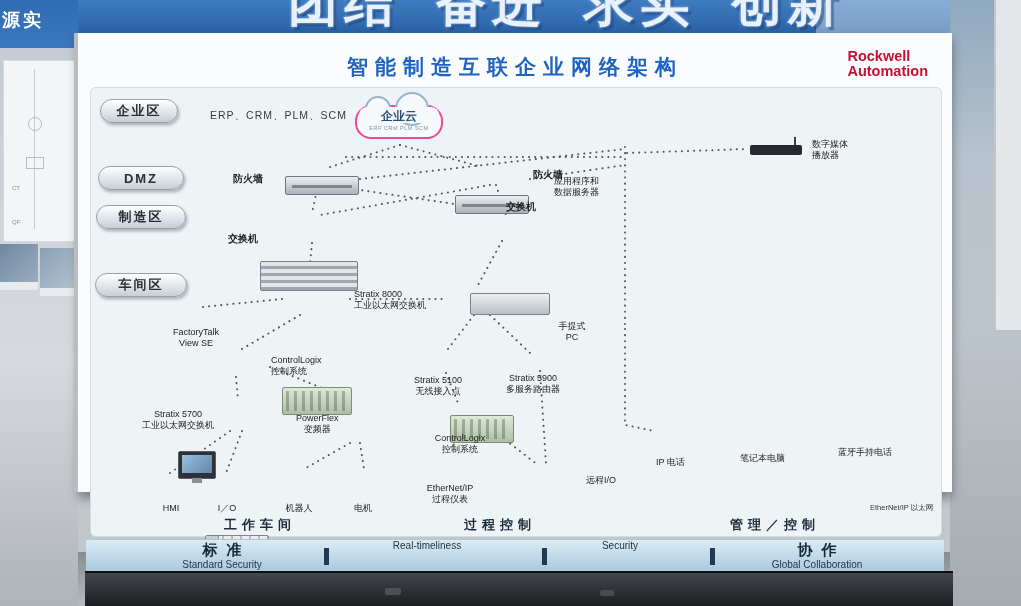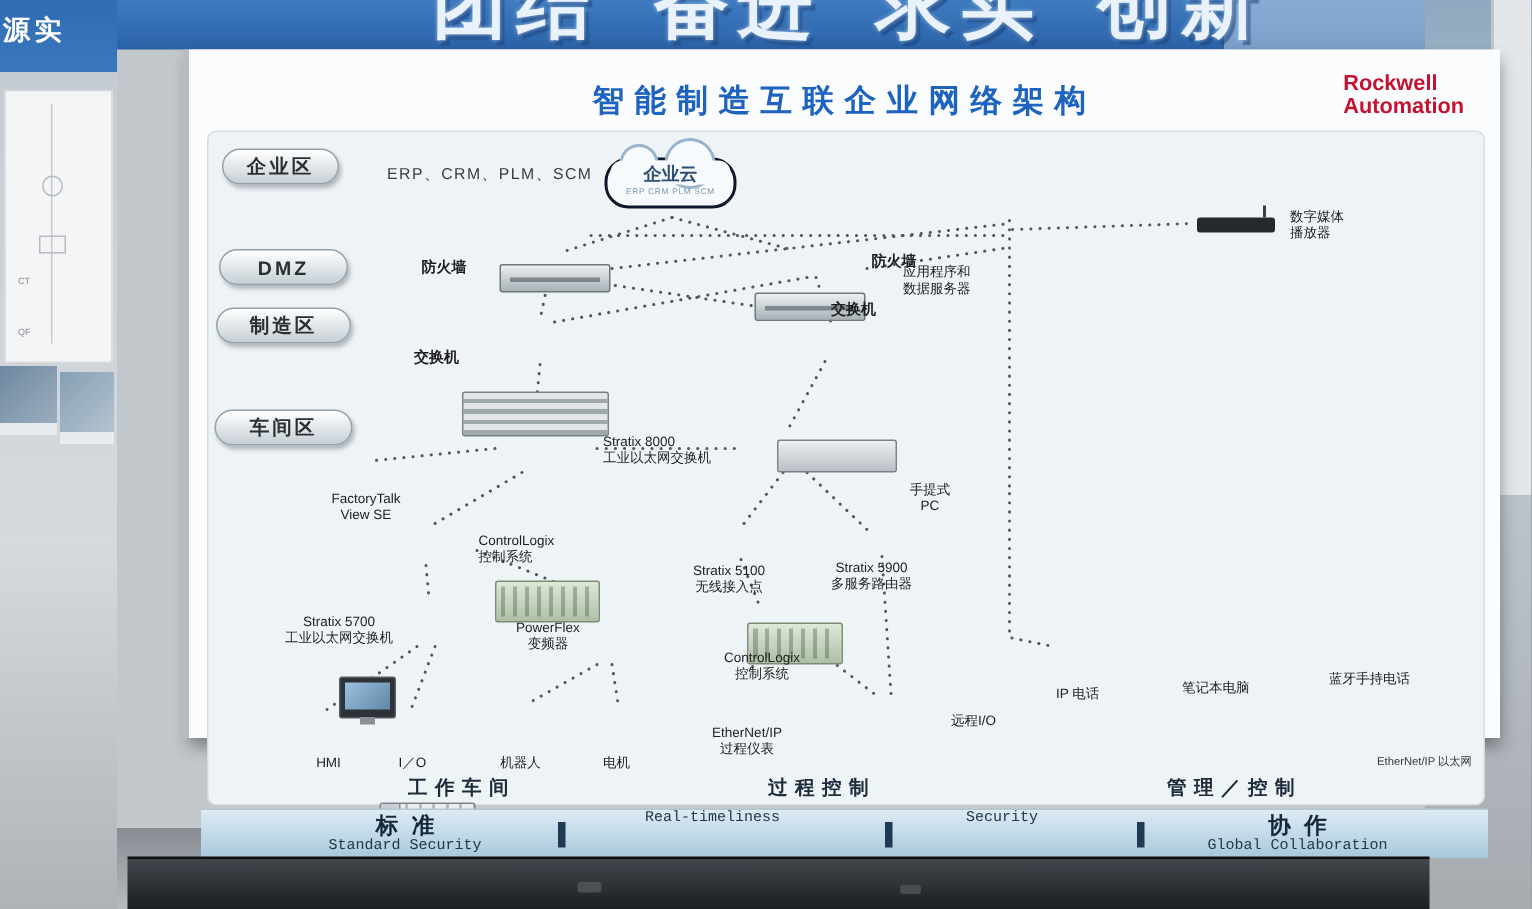--- a/index.html
+++ b/index.html
@@ -28,21 +28,21 @@
   .schem-label{position:absolute;font-size:6px;color:#8a8e92;}
   .wall-photo1{position:absolute;left:0;top:244px;width:38px;height:46px;background:linear-gradient(135deg,#6f88a0,#9fb2c2);}
   .wall-photo2{position:absolute;left:40px;top:248px;width:36px;height:48px;background:linear-gradient(135deg,#87a0b4,#b9c7d2);}
   .wall-photo1::after,.wall-photo2::after{content:"";position:absolute;left:0;right:0;bottom:0;height:8px;background:#e8ebee;}
   .right-wall{position:absolute;left:950px;top:0;width:71px;height:606px;
               background:linear-gradient(180deg,#8fa9c0 0,#b7c3cd 160px,#bcc4cb 330px,#a6abb0 100%);}
   .door{position:absolute;left:44px;top:0;width:27px;height:330px;background:#e4e7e9;border-left:2px solid #c2c6c9;}
 
   
   .board{position:absolute;left:78px;top:33px;width:874px;height:459px;background:#fbfcfd;
-         box-shadow:-4px 0 0 #b9bdc1,0 6px 10px rgba(30,35,40,.45);margin-left:48px;}
+         box-shadow:-4px 0 0 #b9bdc1,0 6px 10px rgba(30,35,40,.45);}
   .board-title{position:absolute;left:0;right:0;top:20px;text-align:center;font-size:21px;font-weight:bold;
                color:#1e63c0;letter-spacing:7px;}
   .rockwell{position:absolute;right:24px;top:16px;color:#c41230;font-weight:800;font-size:14.5px;line-height:1.05;}
   .panel{position:absolute;left:12px;top:54px;width:850px;height:448px;background:#eef3f6;
          border:1px solid #d5dce0;border-radius:6px;}
   .pill{position:absolute;display:flex;align-items:center;justify-content:center;border-radius:12px;
         background:linear-gradient(180deg,#ffffff,#c6cfd5);border:1px solid #93a1ab;
         box-shadow:1.5px 2.5px 3px rgba(60,70,80,.35);font-weight:bold;font-size:13px;color:#2a2f34;letter-spacing:2px;}
   .links{position:absolute;left:0;top:0;}
   .links polyline{fill:none;stroke:#53575d;stroke-width:2;stroke-linecap:round;stroke-dasharray:0.1 6;}
@@ -64,34 +64,34 @@
   .flatrouter{background:linear-gradient(#eef0f2,#b9bfc5);border:1px solid #7b8389;border-radius:2px;}
   .monitor{background:#2c3237;border:1px solid #555c62;border-radius:2px;}
   .monitor::before{content:"";position:absolute;inset:3px 3px 5px 3px;background:linear-gradient(135deg,#9cc0dd,#5f87a8);}
   .monitor::after{content:"";position:absolute;left:35%;right:35%;bottom:-5px;height:5px;background:#8a9096;}
   .controller{background:repeating-linear-gradient(90deg,#ececec 0 7px,#b4bac0 7px 9px);border:1px solid #7e868e;border-radius:2px;}
   .controller::before{content:"";position:absolute;left:0;top:0;bottom:0;width:12px;background:#c7cdd2;border-right:1px solid #8a9299;}
   .media-box{background:#26292d;border-radius:2px;}
   .media-box::before{content:"";position:absolute;right:6px;top:-8px;width:2px;height:8px;background:#3a3e43;}
 
   
-  .cloud{position:absolute;width:84px;height:30px;background:#f7fafc;border:2px solid #0f172a;border-radius:16px;}
+  .cloud{position:absolute;width:84px;height:30px;background:#f7fafc;border:2px solid #ec4899;border-radius:16px;}
   .cloud::before{content:"";position:absolute;left:8px;top:-11px;width:22px;height:22px;background:#f7fafc;
       border:2px solid #9ab4cd;border-radius:50%;}
   .cloud::after{content:"";position:absolute;right:12px;top:-15px;width:30px;height:30px;background:#f7fafc;
       border:2px solid #9ab4cd;border-radius:50%;}
   .cloud-mask{position:absolute;left:2px;right:2px;top:0;height:16px;background:#f7fafc;border-radius:12px;z-index:1;}
   .cloud-text{position:absolute;inset:-6px 0 0 0;z-index:2;display:flex;flex-direction:column;align-items:center;justify-content:center;}
   .cloud-name{font-size:12px;font-weight:bold;color:#2c4f74;}
   .cloud-sub{font-size:5.5px;color:#7e98ae;letter-spacing:.5px;}
   .cloud-side{position:absolute;font-size:10.5px;color:#3a3a3a;letter-spacing:1px;}
 
   
   .strip{position:absolute;left:8px;top:506px;width:858px;height:32px;
-         background:linear-gradient(180deg,#dcebf4,#a9c8dc);border-top:1px solid #b8c6d0;font-family:Liberation Mono, monospace;}
+         background:linear-gradient(180deg,#dcebf4,#a9c8dc);border-top:1px solid #b8c6d0;}
   .strip-col{top:1px;text-align:center;}
   .strip-cn{font-size:15px;font-weight:bold;letter-spacing:9px;padding-left:9px;color:#16293b;}
   .strip-en{font-size:10px;color:#24364a;margin-top:-1px;}
   .strip-sep{top:8px;width:5px;height:17px;background:#1f3a55;}
 
   
   .stand{position:absolute;left:85px;top:571px;width:868px;height:35px;
          background:linear-gradient(180deg,#43474d,#191b1e);border-top:2px solid #0e0f11;}
   .stand::before{content:"";position:absolute;left:300px;top:15px;width:16px;height:7px;background:#676b71;opacity:.55;border-radius:2px;}
   .stand::after{content:"";position:absolute;left:515px;top:17px;width:14px;height:6px;background:#676b71;opacity:.5;border-radius:2px;}

